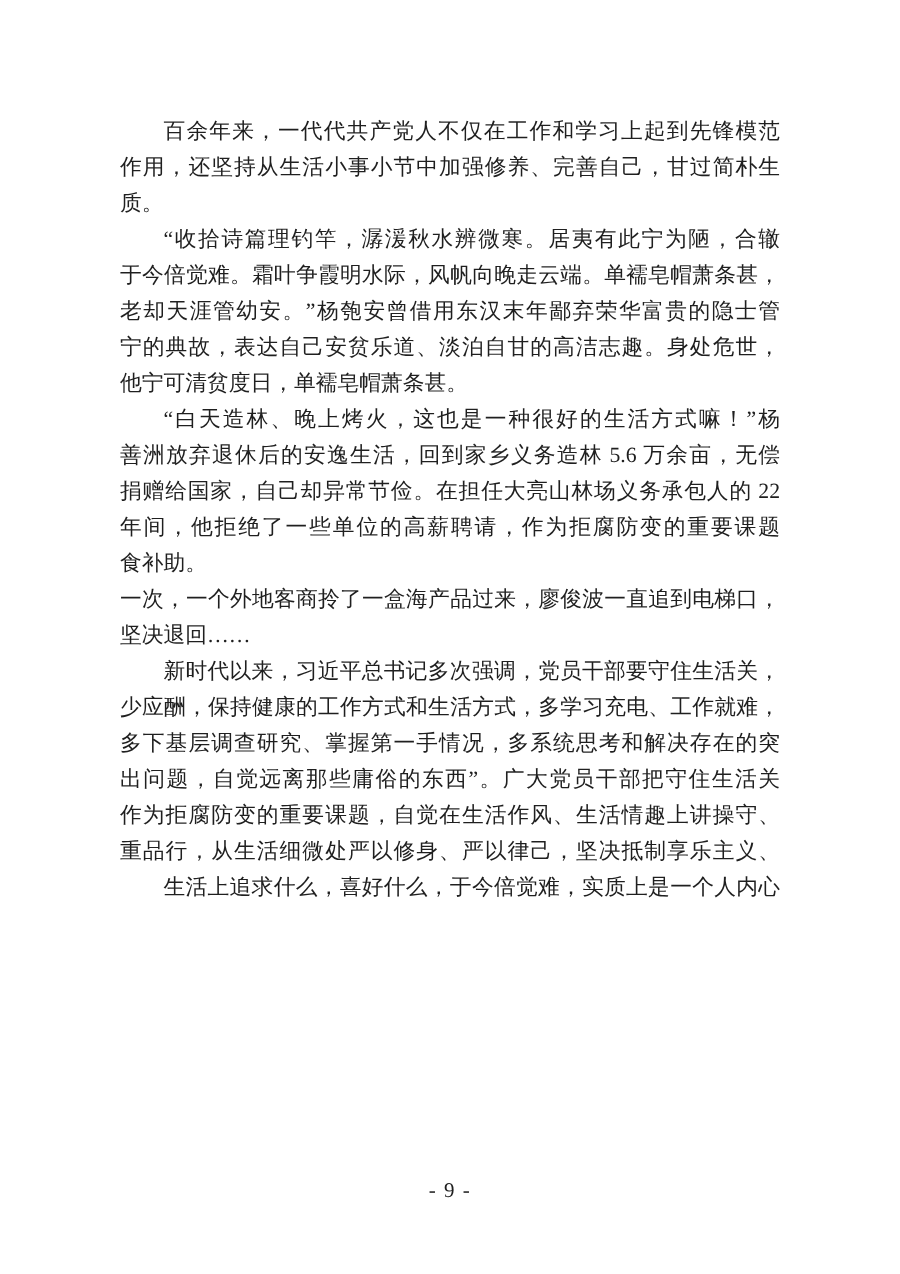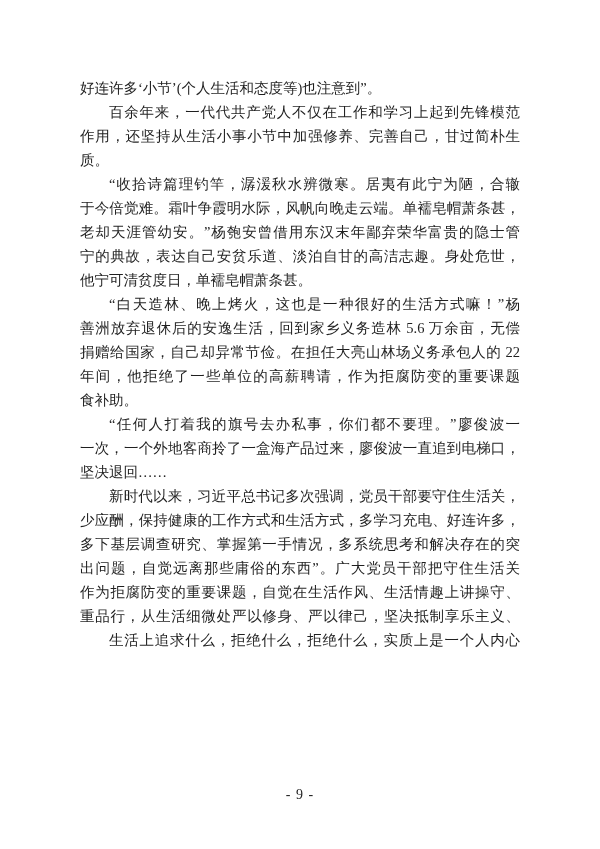--- a/index.html
+++ b/index.html
@@ -46,39 +46,37 @@
     font-size: 14px;
     letter-spacing: 1px;
     color: #1f1f1f;
   }
 </style>
 </head>
 <body>
 
 <div class="page">
   <div class="text-block" id="text-block">
-      <div class="line">好连许多‘小节’(个人生活和态度等)也注意到”。</div>
       <div class="line indent fill">百余年来，一代代共产党人不仅在工作和学习上起到先锋模范</div>
       <div class="line fill">作用，还坚持从生活小事小节中加强修养、完善自己，甘过简朴生</div>
       <div class="line">质。</div>
       <div class="line indent fill">“收拾诗篇理钓竿，潺湲秋水辨微寒。居夷有此宁为陋，合辙</div>
       <div class="line fill">于今倍觉难。霜叶争霞明水际，风帆向晚走云端。单襦皂帽萧条甚，</div>
       <div class="line fill">老却天涯管幼安。”杨匏安曾借用东汉末年鄙弃荣华富贵的隐士管</div>
       <div class="line fill">宁的典故，表达自己安贫乐道、淡泊自甘的高洁志趣。身处危世，</div>
       <div class="line">他宁可清贫度日，单襦皂帽萧条甚。</div>
       <div class="line indent fill">“白天造林、晚上烤火，这也是一种很好的生活方式嘛！”杨</div>
       <div class="line fill">善洲放弃退休后的安逸生活，回到家乡义务造林 5.6 万余亩，无偿</div>
       <div class="line fill">捐赠给国家，自己却异常节俭。在担任大亮山林场义务承包人的 22</div>
       <div class="line fill">年间，他拒绝了一些单位的高薪聘请，作为拒腐防变的重要课题</div>
       <div class="line">食补助。</div>
-      <div class="line indent fill">“任何人打着我的旗号去办私事，你们都不要理。”廖俊波一</div>
       <div class="line fill">一次，一个外地客商拎了一盒海产品过来，廖俊波一直追到电梯口，</div>
       <div class="line">坚决退回……</div>
       <div class="line indent fill">新时代以来，习近平总书记多次强调，党员干部要守住生活关，</div>
-      <div class="line fill">少应酬，保持健康的工作方式和生活方式，多学习充电、好连许多，</div>
+      <div class="line fill">少应酬，保持健康的工作方式和生活方式，多学习充电、工作就难，</div>
       <div class="line fill">多下基层调查研究、掌握第一手情况，多系统思考和解决存在的突</div>
       <div class="line fill">出问题，自觉远离那些庸俗的东西”。广大党员干部把守住生活关</div>
       <div class="line fill">作为拒腐防变的重要课题，自觉在生活作风、生活情趣上讲操守、</div>
       <div class="line fill">重品行，从生活细微处严以修身、严以律己，坚决抵制享乐主义、</div>
-      <div class="line indent fill">生活上追求什么，拒绝什么，拒绝什么，实质上是一个人内心</div>
+      <div class="line indent fill">生活上追求什么，喜好什么，于今倍觉难，实质上是一个人内心</div>
     </div>
   <div class="page-number">- 9 -</div>
 </div>
 
 </body></html>

